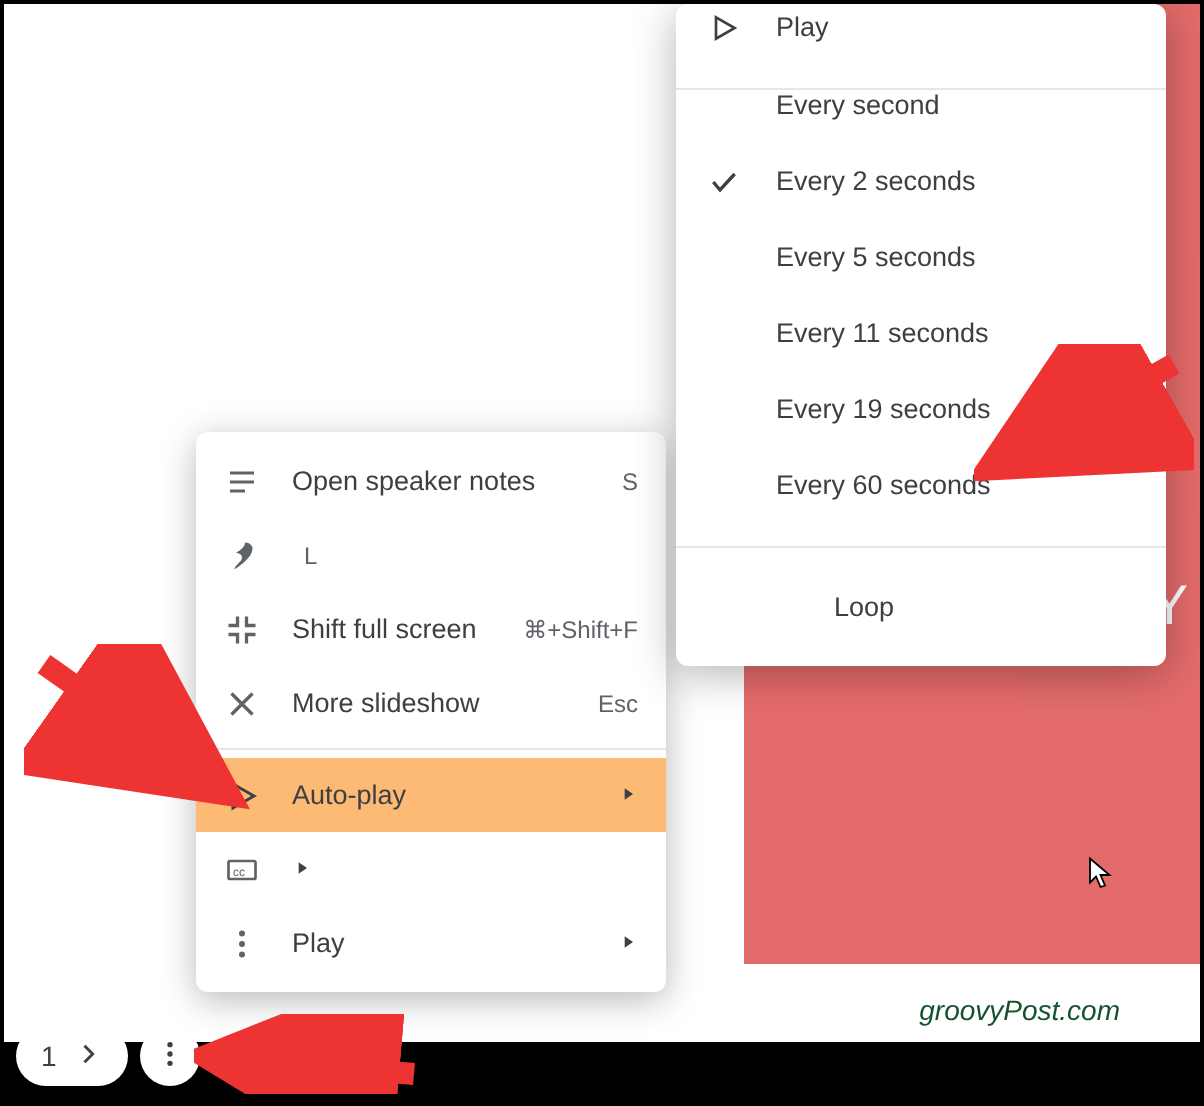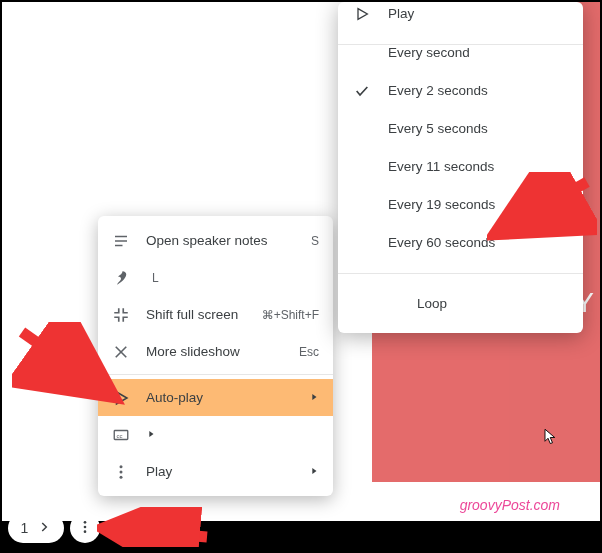--- a/index.html
+++ b/index.html
@@ -36,21 +36,21 @@
   }
   .footer {
     position:absolute;
     left:0; bottom:0;
     width:100%; height:30px;
     background:#000;
   }
   .watermark {
     position:absolute;
     right:40px; bottom:38px;
-    color:#ec4899;
+    color:#14532d;
     font-size:14px;
     font-style:italic;
   }
   
   .pill {
     position:absolute;
     bottom:8px;
     height:30px;
     background:#fff;
     border-radius:15px;

